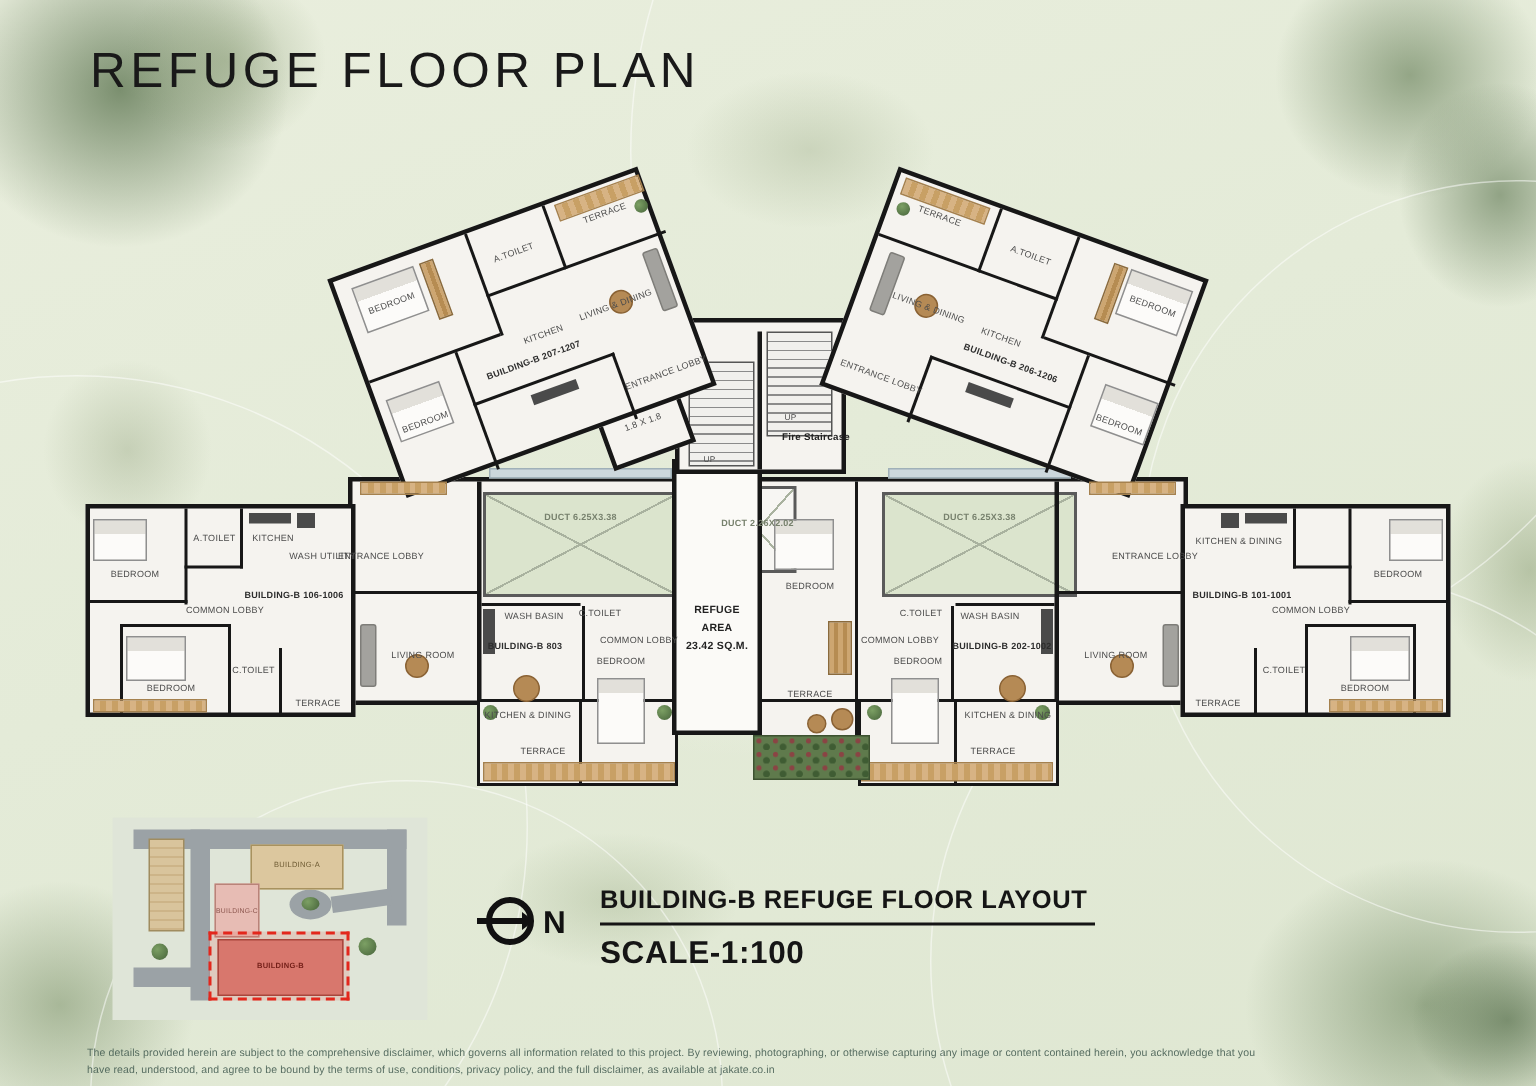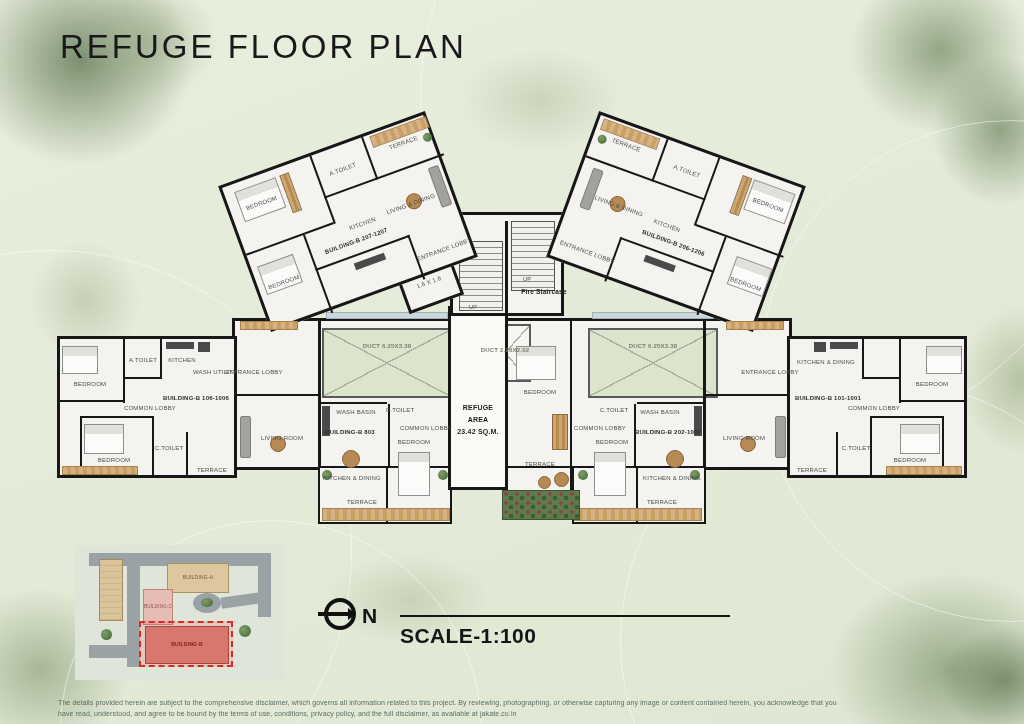--- a/index.html
+++ b/index.html
@@ -307,19 +307,20 @@
     <div class="plant" style="left:164px;top:80px;width:12px;height:12px"></div>
     <div class="plant" style="left:26px;top:84px;width:11px;height:11px"></div>
   </div>
 
   <div class="north">
     <div class="circle"></div>
     <div class="bar"></div>
     <div class="tip"></div>
     <div class="n">N</div>
   </div>
+  <div class="cap-title">BUILDING-B REFUGE FLOOR LAYOUT</div>
   <div class="cap-rule"></div>
   <div class="cap-scale">SCALE-1:100</div>
 
   <div class="disc" style="top:699px">The details provided herein are subject to the comprehensive disclaimer, which governs all information related to this project. By reviewing, photographing, or otherwise capturing any image or content contained herein, you acknowledge that you</div>
   <div class="disc" style="top:710px">have read, understood, and agree to be bound by the terms of use, conditions, privacy policy, and the full disclaimer, as available at jakate.co.in</div>
 
 </div>
 
 </body></html>

